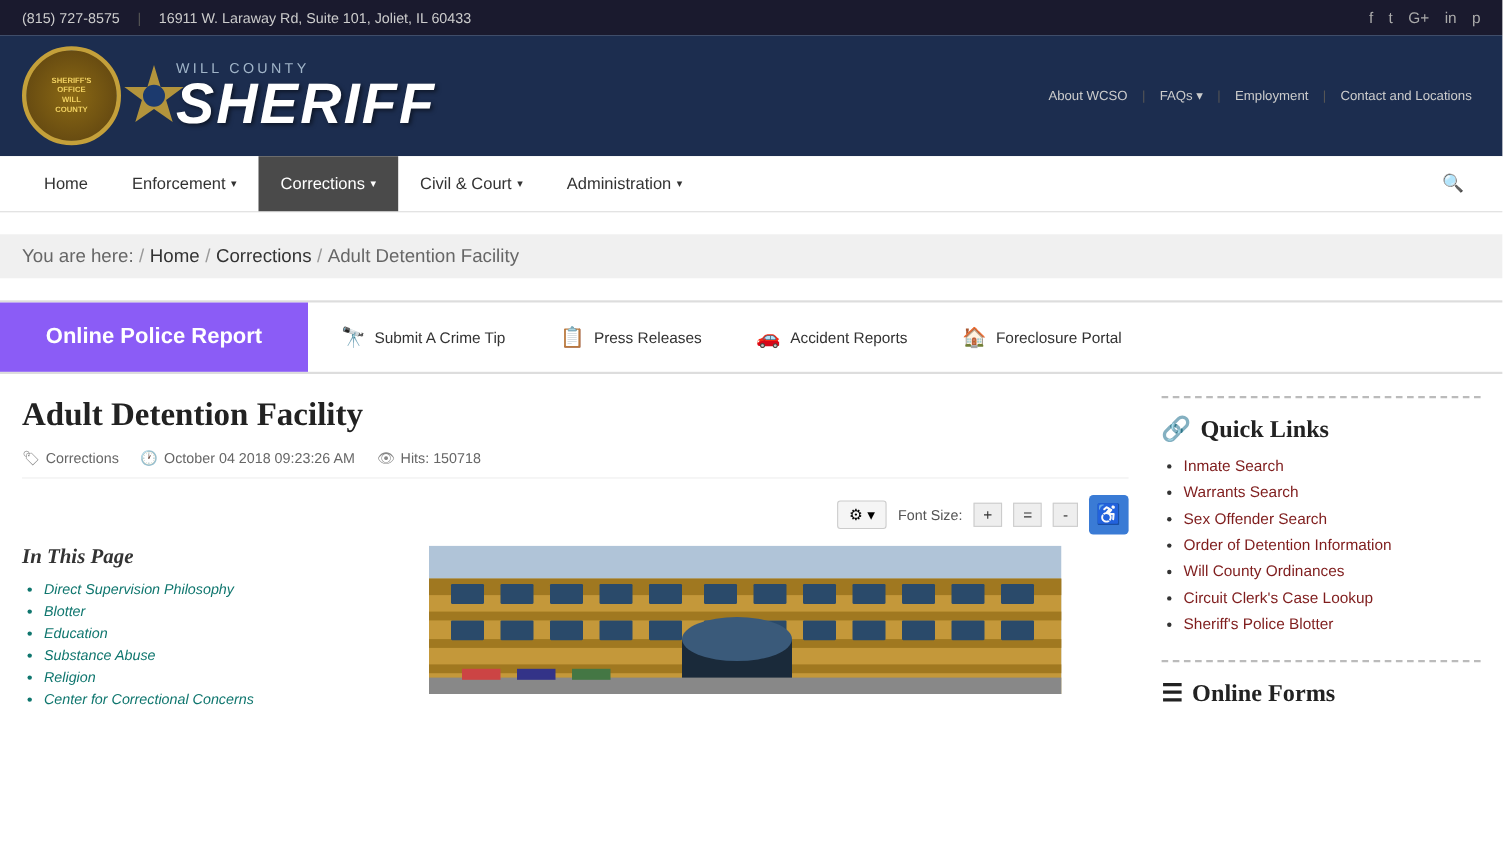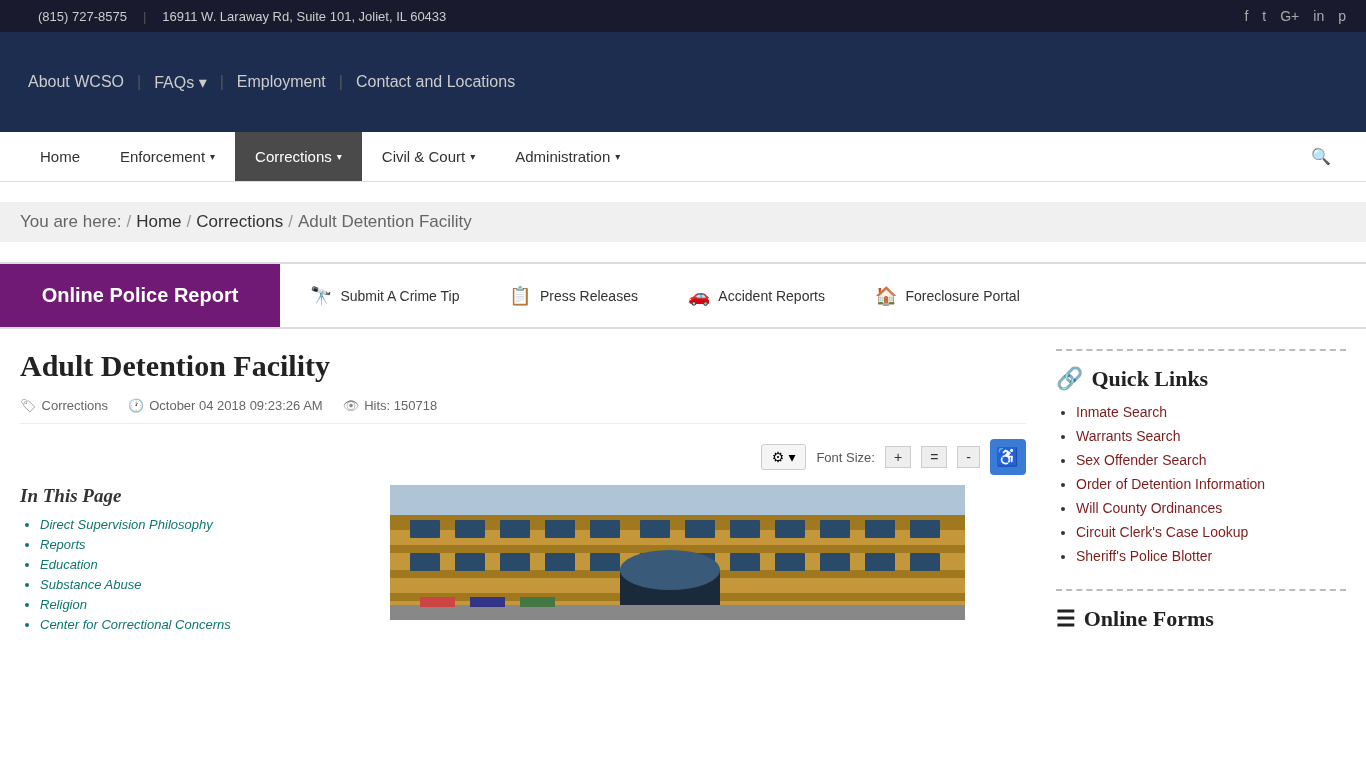--- a/index.html
+++ b/index.html
@@ -8,21 +8,21 @@
     
     .top-bar {
       background: #1a1a2e;
       color: #ccc;
       padding: 8px 20px;
       display: flex;
       align-items: center;
       justify-content: space-between;
       font-size: 13px;
     }
-    .top-bar-left { display: flex; align-items: center; gap: 16px; margin-left: 18px; }
+    .top-bar-left { display: flex; align-items: center; gap: 16px; }
     .top-bar-divider { color: #555; }
     .top-bar-social { display: flex; gap: 14px; }
     .social-icon { color: #aaa; font-size: 14px; cursor: pointer; }
 
     
     .header {
       background: #1c2d4f;
       padding: 10px 20px;
       display: flex;
       align-items: center;
@@ -73,21 +73,21 @@
       width: 60px;
       height: 60px;
       margin-right: 5px;
       vertical-align: middle;
     }
     .header-nav {
       display: flex;
       align-items: center;
       gap: 5px;
       color: #ccc;
-      font-size: 16px;
+      font-size: 12px;
     }
     .header-nav a {
       color: #ccc;
       text-decoration: none;
       padding: 0 8px;
     }
     .header-nav-divider { color: #555; }
 
     
     .main-nav {
@@ -139,21 +139,21 @@
 
     
     .quick-bar {
       display: flex;
       align-items: stretch;
       border-bottom: 2px solid #ddd;
       border-top: 2px solid #ddd;
       margin: 20px 0 0 0;
     }
     .quick-bar-main {
-      background: #701a75;
+      background: #8b5cf6;
       color: #fff;
       font-size: 20px;
       font-weight: bold;
       padding: 20px 30px;
       min-width: 280px;
       display: flex;
       align-items: center;
       justify-content: center;
     }
     .quick-bar-links {
@@ -313,20 +313,36 @@
   <div class="top-bar-social">
     <span class="social-icon">f</span>
     <span class="social-icon">t</span>
     <span class="social-icon">G+</span>
     <span class="social-icon">in</span>
     <span class="social-icon">p</span>
   </div>
 </div>
 
 <div class="header">
+  <div class="logo-area">
+    <div class="logo-badge">
+      <div class="logo-badge-text">
+        SHERIFF'S<br>OFFICE<br>WILL<br>COUNTY
+      </div>
+    </div>
+
+    <svg class="sheriff-star" viewBox="0 0 60 60">
+      <polygon points="30,2 36,22 57,22 41,34 47,54 30,42 13,54 19,34 3,22 24,22" fill="#c4a03a" opacity="0.9"></polygon>
+      <circle cx="30" cy="30" r="10" fill="#1c3a6e"></circle>
+    </svg>
+    <div class="logo-text-area">
+      <div class="logo-will-county">WILL COUNTY</div>
+      <div class="logo-sheriff">SHERIFF</div>
+    </div>
+  </div>
   <div class="header-nav">
     <a>About WCSO</a>
     <span class="header-nav-divider">|</span>
     <a>
       <span>FAQs</span>
       <span>▾</span>
     </a>
     <span class="header-nav-divider">|</span>
     <a>Employment</a>
     <span class="header-nav-divider">|</span>
@@ -422,21 +438,21 @@
       <button class="accessibility-btn">
         <span>♿</span>
       </button>
     </div>
 
     <div class="clearfix">
       <div class="in-this-page">
         <h3>In This Page</h3>
         <ul>
           <li><a>Direct Supervision Philosophy</a></li>
-          <li><a>Reports</a></li>
+          <li><a>Blotter</a></li>
           <li><a>Education</a></li>
           <li><a>Substance Abuse</a></li>
           <li><a>Religion</a></li>
           <li><a>Center for Correctional Concerns</a></li>
         </ul>
       </div>
 
       <div style="overflow:hidden; height:135px;">
         <svg width="575" height="135" viewBox="0 0 575 135" xmlns="http://www.w3.org/2000/svg">
 

